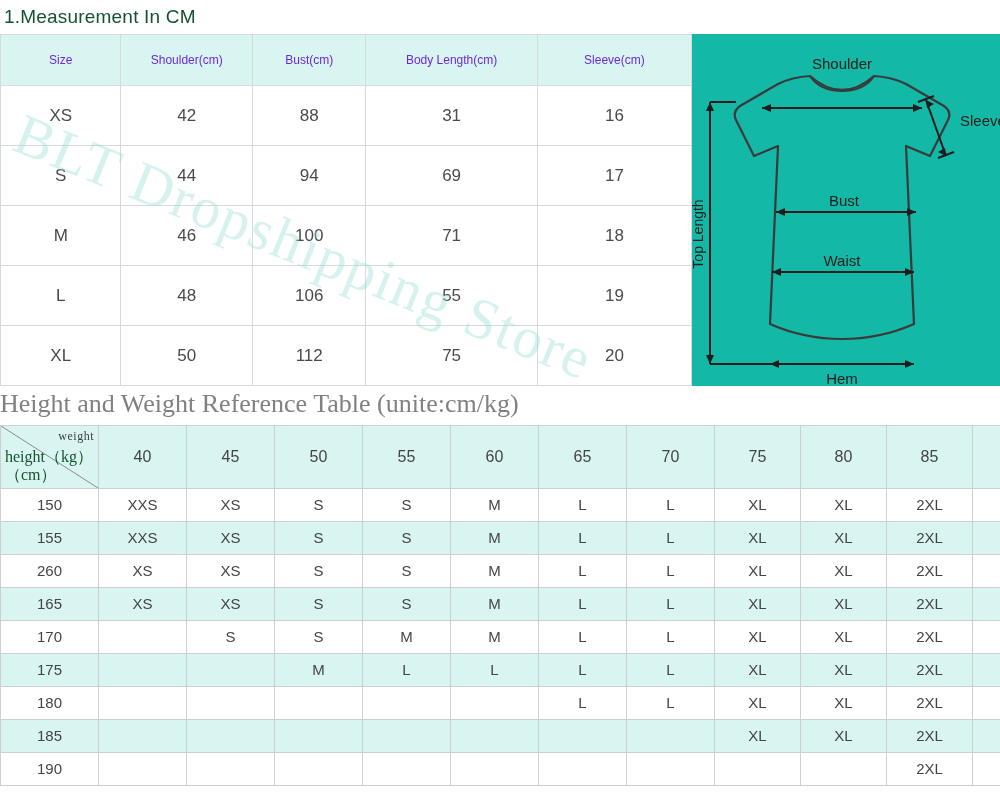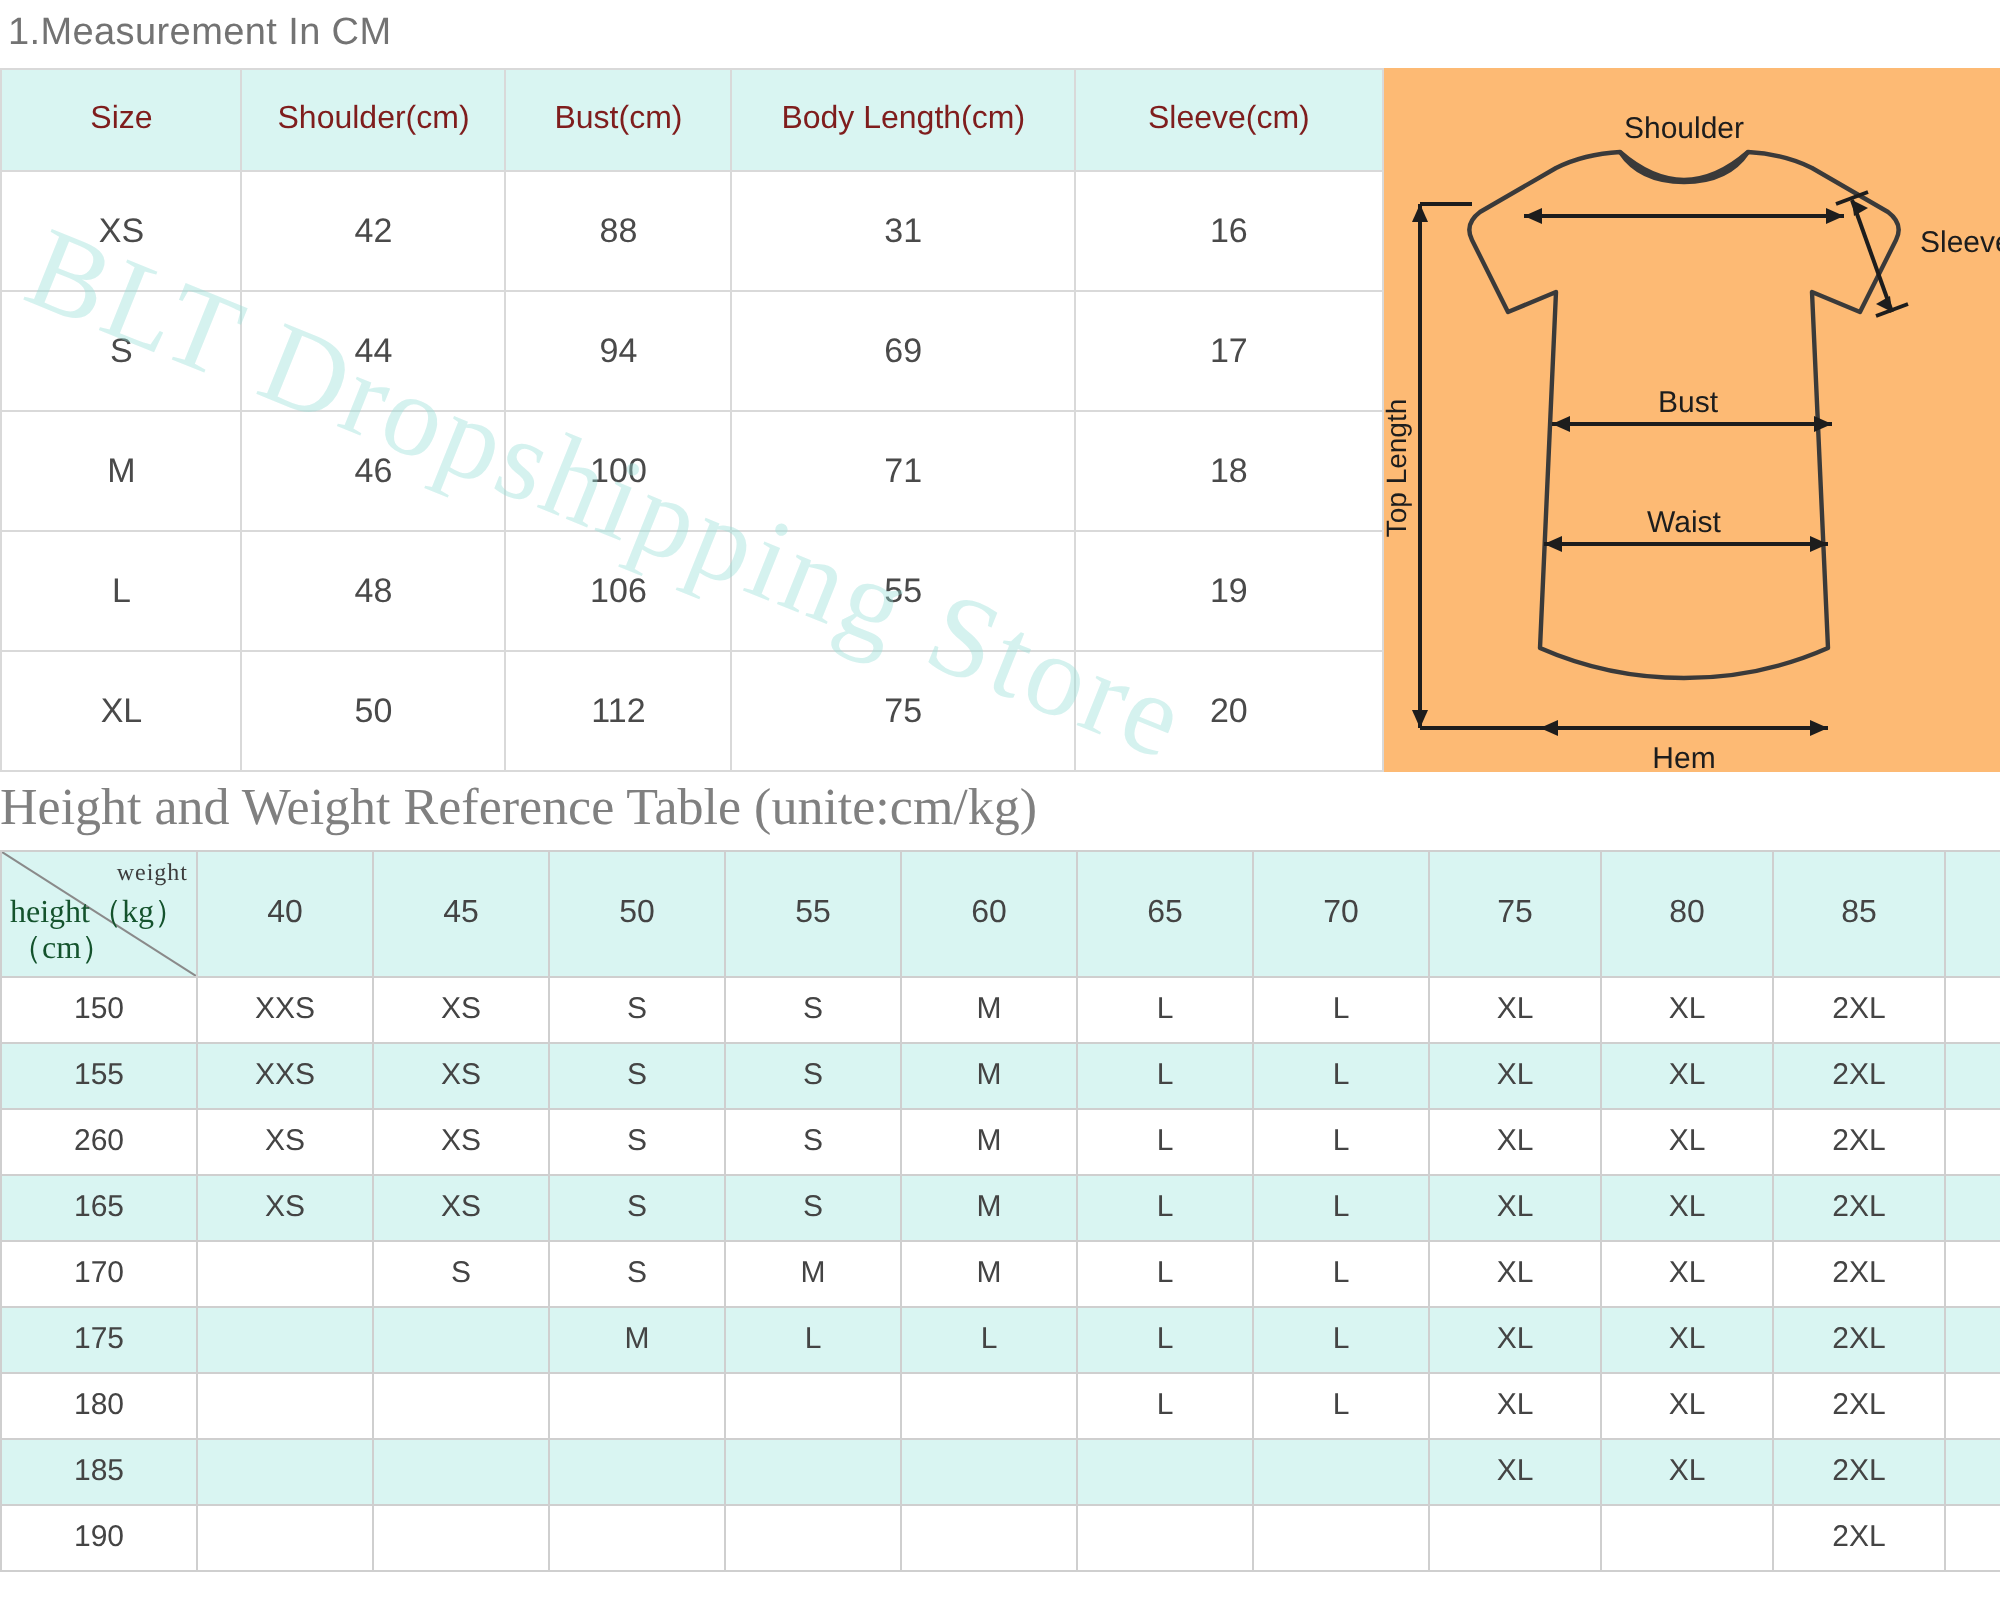--- a/index.html
+++ b/index.html
@@ -12,21 +12,21 @@
     height: 807px;
     font-family: "Liberation Sans", sans-serif;
     color: #444444;
     position: relative;
     overflow: hidden;
   }
 
   
   .top-heading {
     font-size: 19px;
-    color: #737373;
+    color: #14532d;
     padding: 6px 0 6px 4px;
     font-family: "Liberation Sans", sans-serif;
     letter-spacing: 0.2px;
   }
 
   
   .top-section {
     display: flex;
     width: 1000px;
     height: 352px;
@@ -42,22 +42,22 @@
     border: 1px solid #d9d9d9;
     text-align: center;
     font-size: 17px;
     color: #4a4a4a;
     font-weight: normal;
     height: 50px;
     background-clip: padding-box;
   }
   .meas-table thead th {
     background: #d9f5f2;
-    font-size: 16px;
-    color: #7f1d1d;
+    font-size: 12px;
+    color: #6d28d9;
     height: 48px;
   }
   .meas-table col.c0 { width: 118px; }
   .meas-table col.c1 { width: 129px; }
   .meas-table col.c2 { width: 111px; }
   .meas-table col.c3 { width: 168px; }
   .meas-table col.c4 { width: 151px; }
 
   
   .watermark {
@@ -74,21 +74,21 @@
     transform: rotate(22deg);
     transform-origin: left top;
     white-space: nowrap;
     letter-spacing: 2px;
   }
 
   
   .diagram-cell {
     width: 308px;
     position: relative;
-    background: #fdba74;
+    background: #14b8a6;
   }
   .diagram-cell svg { display: block; }
 
   
   .second-heading {
     font-family: "Liberation Serif", serif;
     font-size: 26px;
     color: #808080;
     text-align: left;
     padding: 2px 0 4px 0;

